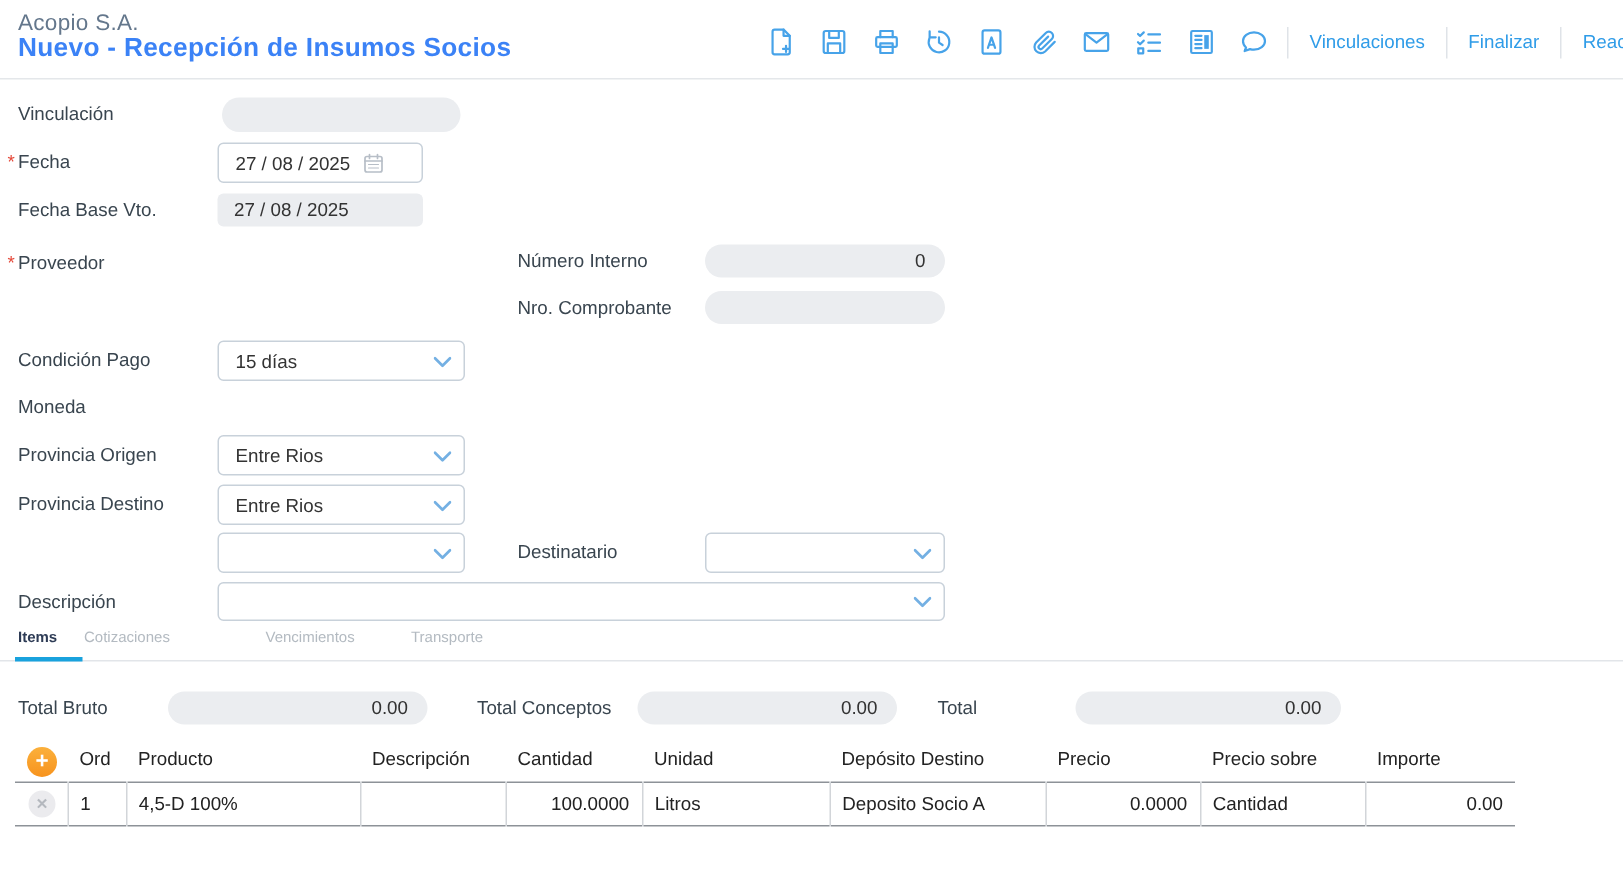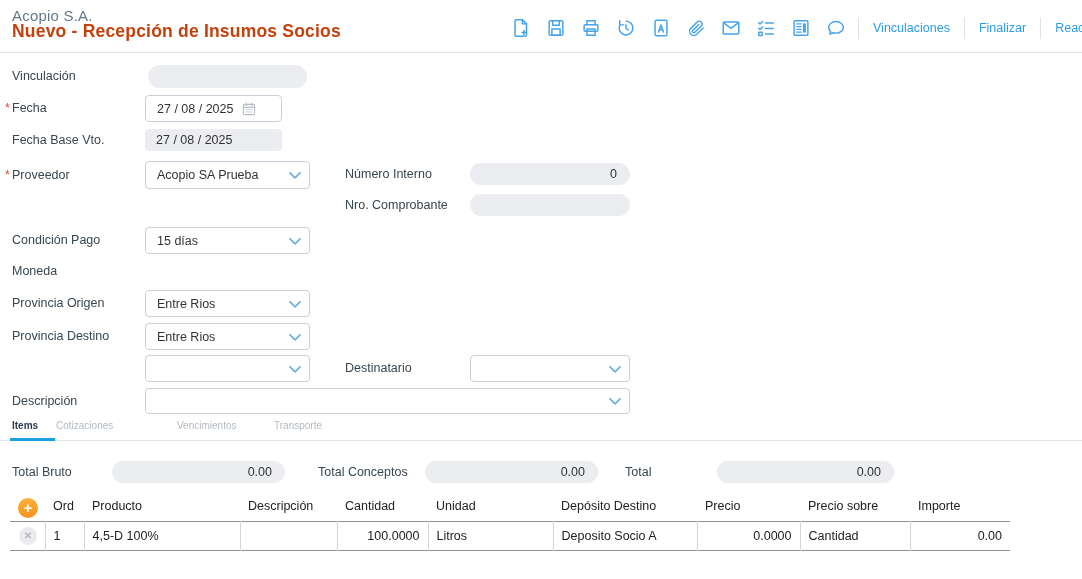--- a/index.html
+++ b/index.html
@@ -3,21 +3,21 @@
 <meta charset="utf-8">
 <style>
   * { margin:0; padding:0; box-sizing:border-box; }
   html,body { background:#fff; }
   body { font-family:"Liberation Sans", sans-serif; }
   .page { position:relative; width:1082px; height:579px; background:#fff; overflow:hidden; }
 
   
   .header { position:absolute; left:0; top:0; width:1082px; height:53px; border-bottom:1px solid #e4e7ea; background:#fff; }
   .company { position:absolute; left:12px; top:7px; font-size:15px; color:#64778c; letter-spacing:.2px; }
-  .title { position:absolute; left:12px; top:21px; font-size:17.5px; font-weight:700; color:#c2410c; letter-spacing:.2px; }
+  .title { position:absolute; left:12px; top:21px; font-size:17.5px; font-weight:700; color:#3b82f6; letter-spacing:.2px; }
   .toolbar { position:absolute; left:503px; top:15px; height:26px; display:flex; align-items:center; }
   .tool { width:35px; height:26px; display:flex; align-items:center; justify-content:center; cursor:pointer; flex:0 0 auto; }
   .vsep { width:1px; height:21px; background:#dfe3e8; margin:0 5px; flex:0 0 auto; }
   .text-btn { color:#2f9ce8; font-size:12.5px; padding:0 9px; cursor:pointer; white-space:nowrap; flex:0 0 auto; }
 
   
   .flabel { position:absolute; left:12px; font-size:12.5px; color:#39454f; white-space:nowrap; }
   .flabel2 { position:absolute; left:345px; font-size:12.5px; color:#39454f; white-space:nowrap; }
   .star { color:#e5493a; position:absolute; left:-7px; }
   .lbl-inner { position:relative; }
@@ -162,28 +162,20 @@
           <path d="M8 3v4M16 3v4"></path>
         <path d="M7 13h10M7 16.5h10" stroke-width="1.1"></path>
       </svg>
     </span>
   </div>
 
   <div class="flabel" style="top:129px; line-height:22px;">Fecha Base Vto.</div>
   <div class="graybox" style="left:145px; top:129px; width:137px; height:22px;">27 / 08 / 2025</div>
 
   <div class="flabel" style="top:161px; line-height:28px;"><span class="lbl-inner"><span class="star">*</span><span>Proveedor</span></span></div>
-  <div class="selectbox" style="left:145px; top:161px; width:165px; height:28px;">
-    <span>Acopio SA Prueba</span>
-    <span class="chev">
-        <svg width="12" height="8" viewBox="0 0 12 8">
-          <path d="M1 1.5l5 5 5-5" stroke="#74b0e3" stroke-width="1.8" fill="none" stroke-linecap="round" stroke-linejoin="round"></path>
-        </svg>
-      </span>
-  </div>
   <div class="flabel2" style="top:163px; line-height:22px;">Número Interno</div>
   <div class="pill right" style="left:470px; top:163px; width:160px; height:22px;">0</div>
 
   <div class="flabel2" style="top:194px; line-height:22px;">Nro. Comprobante</div>
   <div class="pill" style="left:470px; top:194px; width:160px; height:22px;"></div>
 
   <div class="flabel" style="top:227px; line-height:27px;">Condición Pago</div>
   <div class="selectbox" style="left:145px; top:227px; width:165px; height:27px;">
     <span>15 días</span>
     <span class="chev">

